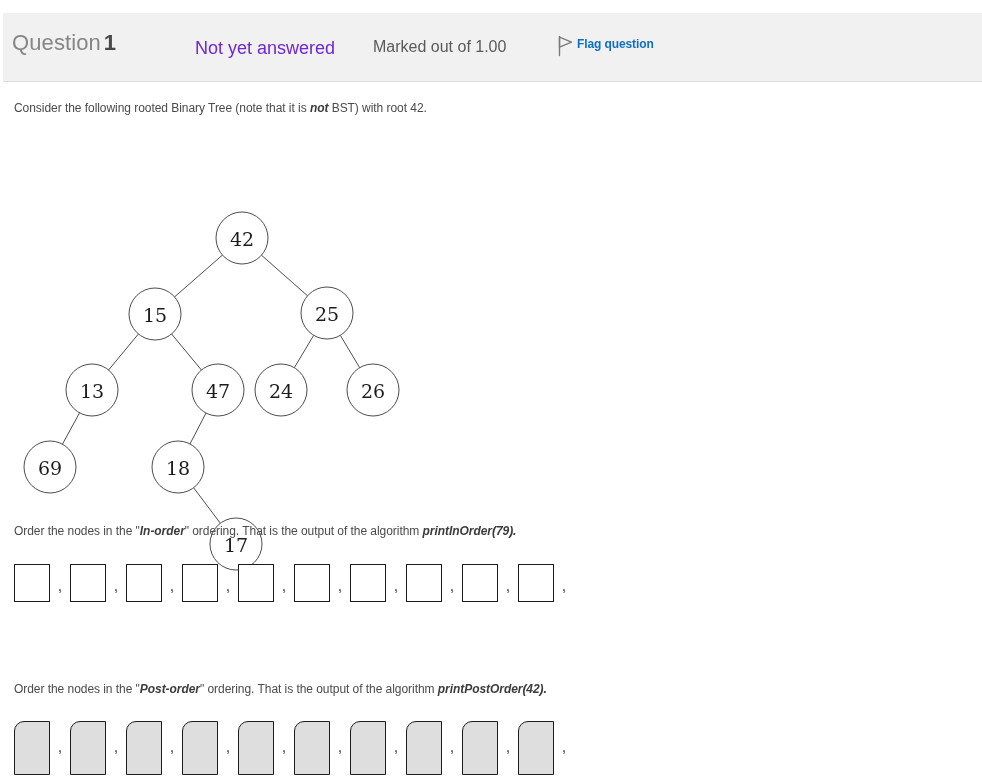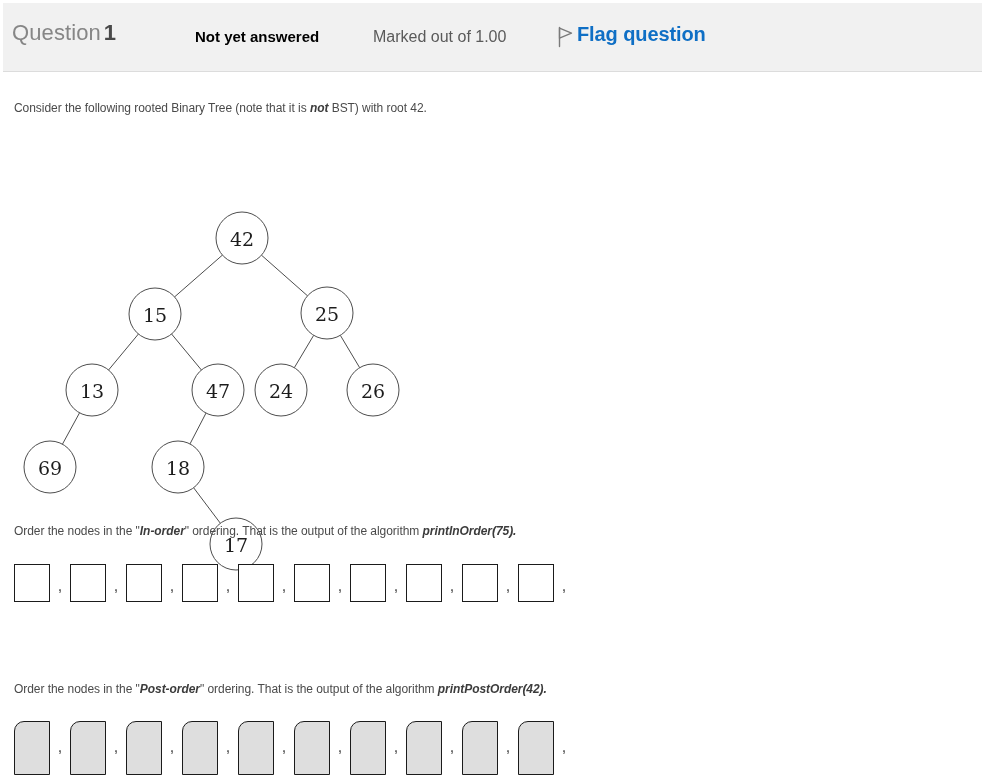--- a/index.html
+++ b/index.html
@@ -14,21 +14,21 @@
     overflow: hidden;
     font-family: "Liberation Sans", sans-serif;
     color: #333333;
     position: relative;
   }
 
   
   #question-header {
     position: absolute;
     left: 3px;
-    top: 3px;
+    top: 13px;
     width: 979px;
     height: 69px;
     background: #f1f1f1;
     border-bottom: 1px solid #dcdcdc;
     box-sizing: border-box;
   }
   .q-title {
     position: absolute;
     left: 9px;
     top: 17px;
@@ -40,24 +40,23 @@
   .q-title .q-num {
     font-weight: bold;
     color: #4a4a4a;
     font-size: 22px;
     margin-left: 3px;
   }
   .q-state {
     position: absolute;
     left: 192px;
     top: 25px;
-    font-size: 15px;
-    color: #000000;
-    white-space: nowrap;
-    font-weight: bold;
+    font-size: 18px;
+    color: #6d28d9;
+    white-space: nowrap;
   }
   .q-marks {
     position: absolute;
     left: 370px;
     top: 25px;
     font-size: 16px;
     color: #5a5a5a;
     white-space: nowrap;
   }
   .q-flag {
@@ -71,21 +70,21 @@
   }
   .q-flag .flag-icon {
     width: 18px;
     height: 22px;
     display: inline-block;
     margin-right: 3px;
     position: relative;
     top: 2px;
   }
   .q-flag .flag-label {
-    font-size: 20px;
+    font-size: 12px;
     font-weight: bold;
     color: #0f6fc5;
     letter-spacing: -.1px;
   }
 
   
   #question-body {
     position: absolute;
     left: 0;
     top: 69px;
@@ -259,21 +258,21 @@
           <circle cx="178" cy="332" r="26" class="tnode-circle"></circle>
           <text x="178" y="333" class="tnode-label">18</text>
         </g>
         <g>
           <circle cx="236" cy="409" r="26" class="tnode-circle"></circle>
           <text x="236" y="410" class="tnode-label">17</text>
         </g>
       </svg>
   </div>
 
-  <div class="prompt" id="prompt-inorder"><span>Order the nodes in the "</span><b>In-order</b><span>" ordering. That is the output of the algorithm </span><b>printInOrder(75).</b></div>
+  <div class="prompt" id="prompt-inorder"><span>Order the nodes in the "</span><b>In-order</b><span>" ordering. That is the output of the algorithm </span><b>printInOrder(79).</b></div>
 
   <div class="answer-row" id="answer-row-inorder">
       <div class="answer-cell">
         <input type="text" class="answer-box" style="">
         <span class="answer-comma">,</span>
       </div>
       <div class="answer-cell">
         <input type="text" class="answer-box" style="">
         <span class="answer-comma">,</span>
       </div>

